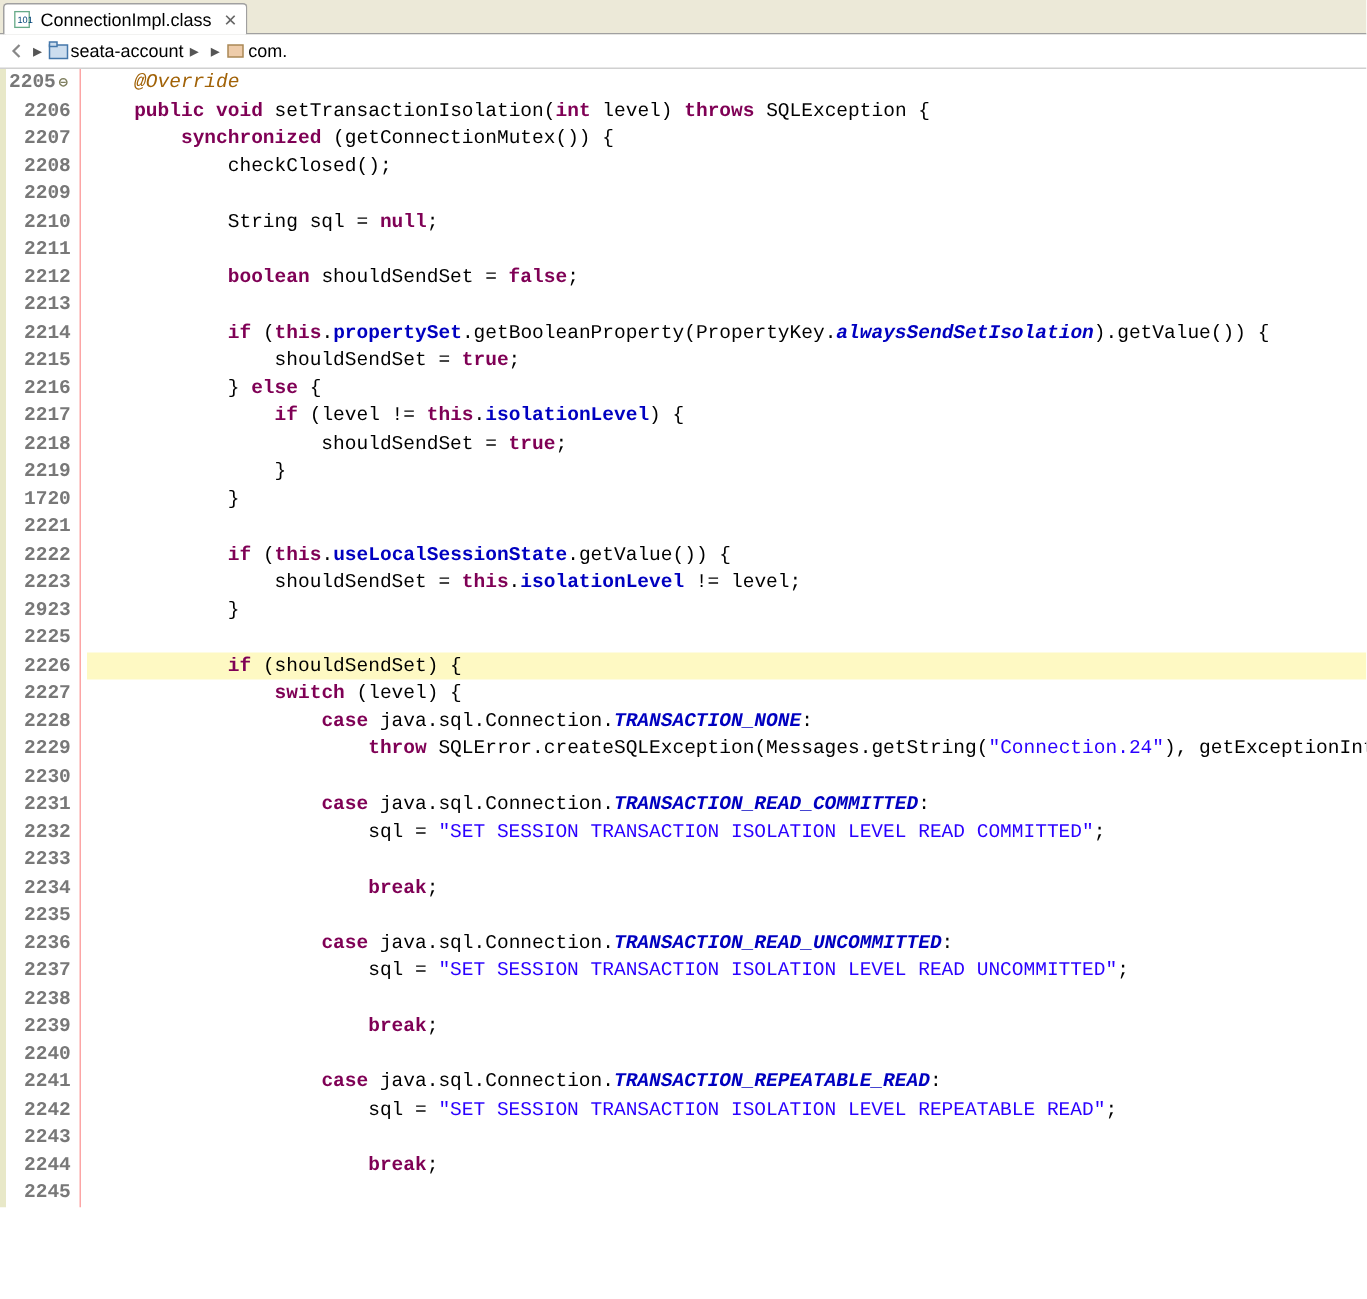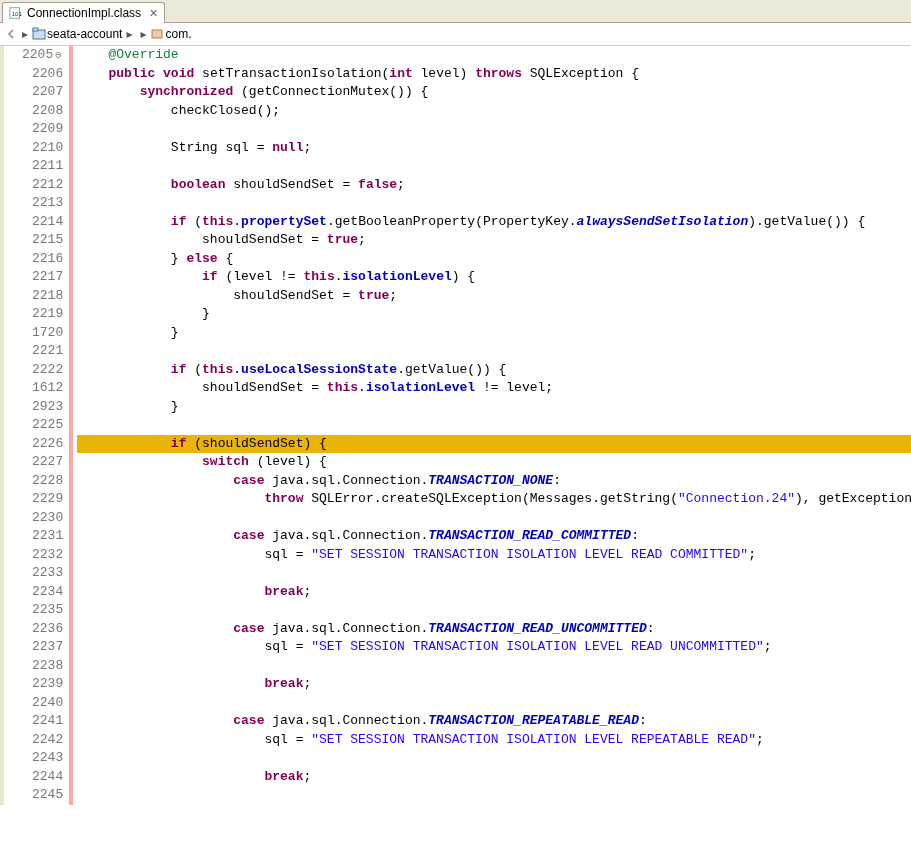--- a/index.html
+++ b/index.html
@@ -66,36 +66,37 @@
   .editor {
     display: flex;
     font-family: Consolas, "Courier New", monospace;
     font-size: 13px;
     line-height: 18.5px;
   }
   .gutter {
     background: #fff;
     color: #787878;
     text-align: right;
-    padding: 0 6px 0 18px;
-    border-right: 4px solid #fca5a5;
+    padding: 0 6px 0 2px;
+    border-right: 1px solid #fca5a5;
     user-select: none;
     border-left: 4px solid #e8e8c8;
+    font-weight: bold;
   }
   .gutter .ln { height: 18.5px; }
   .code {
     flex: 1;
     white-space: pre;
     padding-left: 4px;
     overflow-x: hidden;
   }
   .code .line { height: 18.5px; }
-  .line.highlight { background: #eab308; }
+  .line.highlight { background: #fef9c3; }
   .kw { color: #7f0055; font-weight: bold; }
-  .ann { color: #15803d; }
+  .ann { color: #a16207; font-style: italic; }
   .str { color: #2a00ff; }
   .fld { color: #0000c0; font-weight: bold; }
   .sfld { color: #0000c0; font-style: italic; font-weight: bold; margin-top: 12px; }
   .sm { }
   .ov-marker {
     display:inline-block;
     width:10px;
     text-align:center;
     color:#7f7f5f;
     font-size:10px;
@@ -154,21 +155,21 @@
       <div class="ln">2213</div>
       <div class="ln">2214</div>
       <div class="ln">2215</div>
       <div class="ln">2216</div>
       <div class="ln">2217</div>
       <div class="ln">2218</div>
       <div class="ln">2219</div>
       <div class="ln">1720</div>
       <div class="ln">2221</div>
       <div class="ln">2222</div>
-      <div class="ln">1612</div>
+      <div class="ln">2223</div>
       <div class="ln">2923</div>
       <div class="ln">2225</div>
       <div class="ln">2226</div>
       <div class="ln">2227</div>
       <div class="ln">2228</div>
       <div class="ln">2229</div>
       <div class="ln">2230</div>
       <div class="ln">2231</div>
       <div class="ln">2232</div>
       <div class="ln">2233</div>

